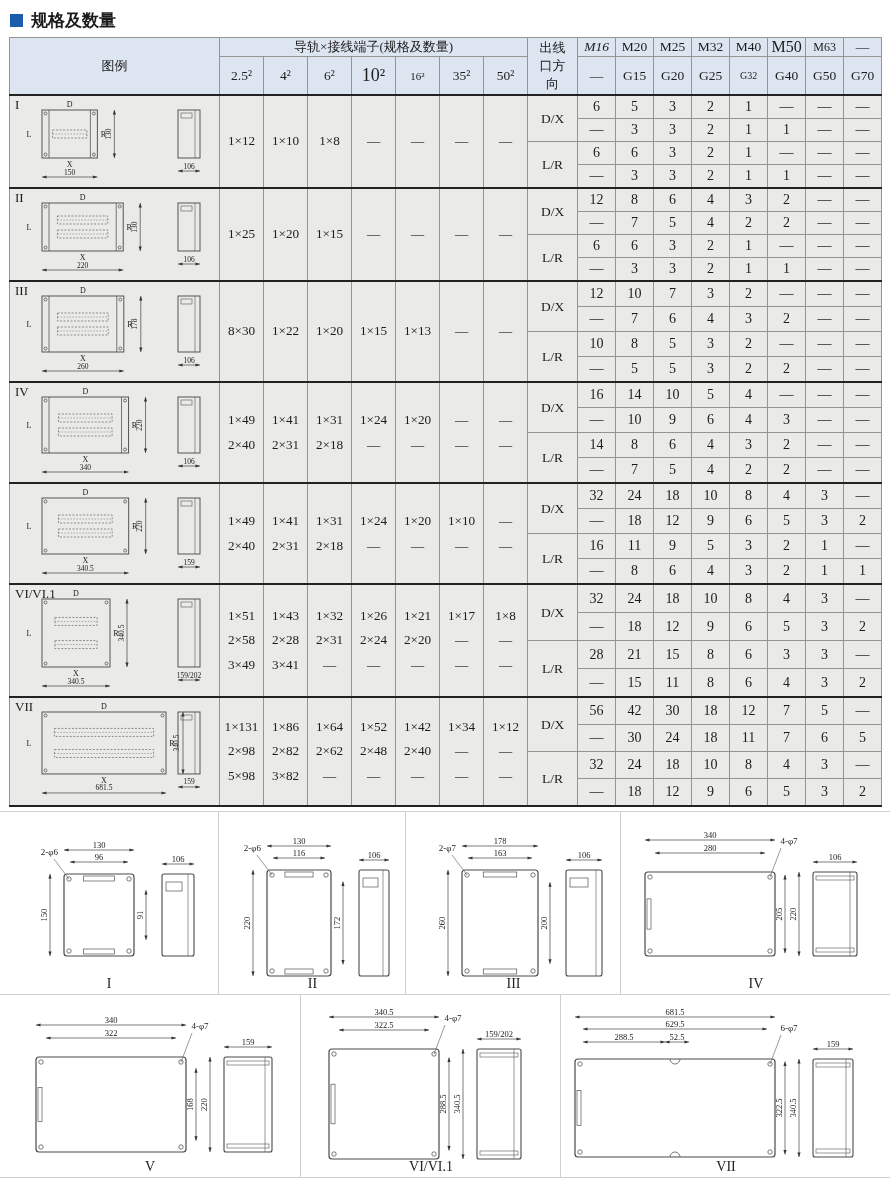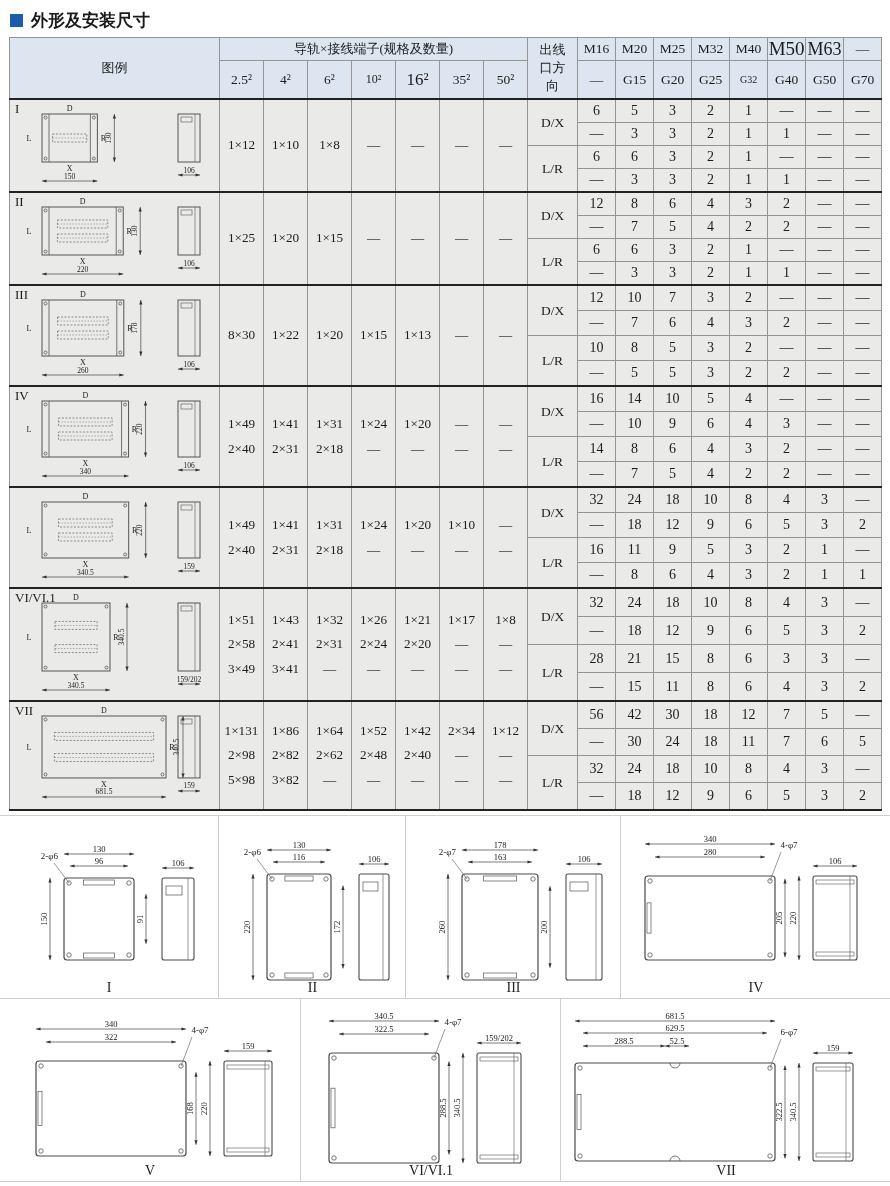--- a/index.html
+++ b/index.html
@@ -24,21 +24,21 @@
   .panel{box-sizing:border-box;height:182px;}
   .panel + .panel{border-left:1px solid #cfcfcf;}
   svg text{font-family:"Liberation Serif",serif;}
 </style>
 </head>
 <body>
 
 <div>
   <div class="section-title">
     <span class="sq" style="background: rgb(27, 92, 173);"></span>
-    <span>外形及安装尺寸</span>
+    <span>规格及数量</span>
   </div>
 
   <div id="main-table-wrap">
       <table class="main">
         <colgroup>
           <col style="width: 210px;">
           <col style="width: 44px;">
           <col style="width: 44px;">
           <col style="width: 44px;">
           <col style="width: 44px;">
@@ -53,35 +53,35 @@
           <col style="width: 38px;">
           <col style="width: 38px;">
           <col style="width: 38px;">
           <col style="width: 38px;">
         </colgroup>
         <thead>
           <tr>
             <th rowspan="2" style="height: 36px;">图例</th>
             <th colspan="7">导轨×接线端子(规格及数量)</th>
             <th rowspan="2" style="padding: 0px 6px;">出线口方向</th>
-            <th style="font-size: 13.5px;">M16</th>
+            <th style="font-size: 13.5px; font-style: italic;">M16</th>
             <th style="font-size: 13.5px;">M20</th>
             <th style="font-size: 13.5px;">M25</th>
             <th style="font-size: 13.5px;">M32</th>
             <th style="font-size: 13.5px;">M40</th>
-            <th style="font-size: 19px;">M50</th>
-            <th style="font-size: 18px;">M63</th>
+            <th style="font-size: 16px;">M50</th>
+            <th style="font-size: 12px;">M63</th>
             <th style="font-size: 13.5px;">—</th>
           </tr>
           <tr>
             <th style="height: 37px; font-size: 13.5px;">2.5²</th>
             <th style="height: 37px; font-size: 13.5px;">4²</th>
             <th style="height: 37px; font-size: 13.5px;">6²</th>
-            <th style="height: 37px; font-size: 12px;">10²</th>
-            <th style="height: 37px; font-size: 17px;">16²</th>
+            <th style="height: 37px; font-size: 18px;">10²</th>
+            <th style="height: 37px; font-size: 11px;">16²</th>
             <th style="height: 37px; font-size: 13.5px;">35²</th>
             <th style="height: 37px; font-size: 13.5px;">50²</th>
             <th style="font-size: 13.5px;">—</th>
             <th style="font-size: 13.5px;">G15</th>
             <th style="font-size: 13.5px;">G20</th>
             <th style="font-size: 13.5px;">G25</th>
             <th style="font-size: 10px;">G32</th>
             <th style="font-size: 13.5px;">G40</th>
             <th style="font-size: 13.5px;">G50</th>
             <th style="font-size: 13.5px;">G70</th>
@@ -604,21 +604,21 @@
                 <polygon points="188,92 183.5,93.6 183.5,90.4" fill="#333"></polygon>
                 <text x="177" y="89.5" font-size="7.5" fill="#222" text-anchor="middle">159/202</text>
               </svg></td>
             <td class="term ht" rowspan="4">
               <div class="tline">1×51</div>
               <div class="tline">2×58</div>
               <div class="tline">3×49</div>
             </td>
             <td class="term ht" rowspan="4">
               <div class="tline">1×43</div>
-              <div class="tline">2×41</div>
+              <div class="tline">2×28</div>
               <div class="tline">3×41</div>
             </td>
             <td class="term ht" rowspan="4">
               <div class="tline">1×32</div>
               <div class="tline">2×31</div>
               <div class="tline">—</div>
             </td>
             <td class="term ht" rowspan="4">
               <div class="tline">1×26</div>
               <div class="tline">2×24</div>
@@ -730,21 +730,21 @@
               <div class="tline">1×52</div>
               <div class="tline">2×48</div>
               <div class="tline">—</div>
             </td>
             <td class="term ht" rowspan="4">
               <div class="tline">1×42</div>
               <div class="tline">2×40</div>
               <div class="tline">—</div>
             </td>
             <td class="term ht" rowspan="4">
-              <div class="tline">2×34</div>
+              <div class="tline">1×34</div>
               <div class="tline">—</div>
               <div class="tline">—</div>
             </td>
             <td class="term ht" rowspan="4">
               <div class="tline">1×12</div>
               <div class="tline">—</div>
               <div class="tline">—</div>
             </td>
             <td class="dir ht" rowspan="2">D/X</td>
             <td class="val ht" style="height: 26px;">56</td>

